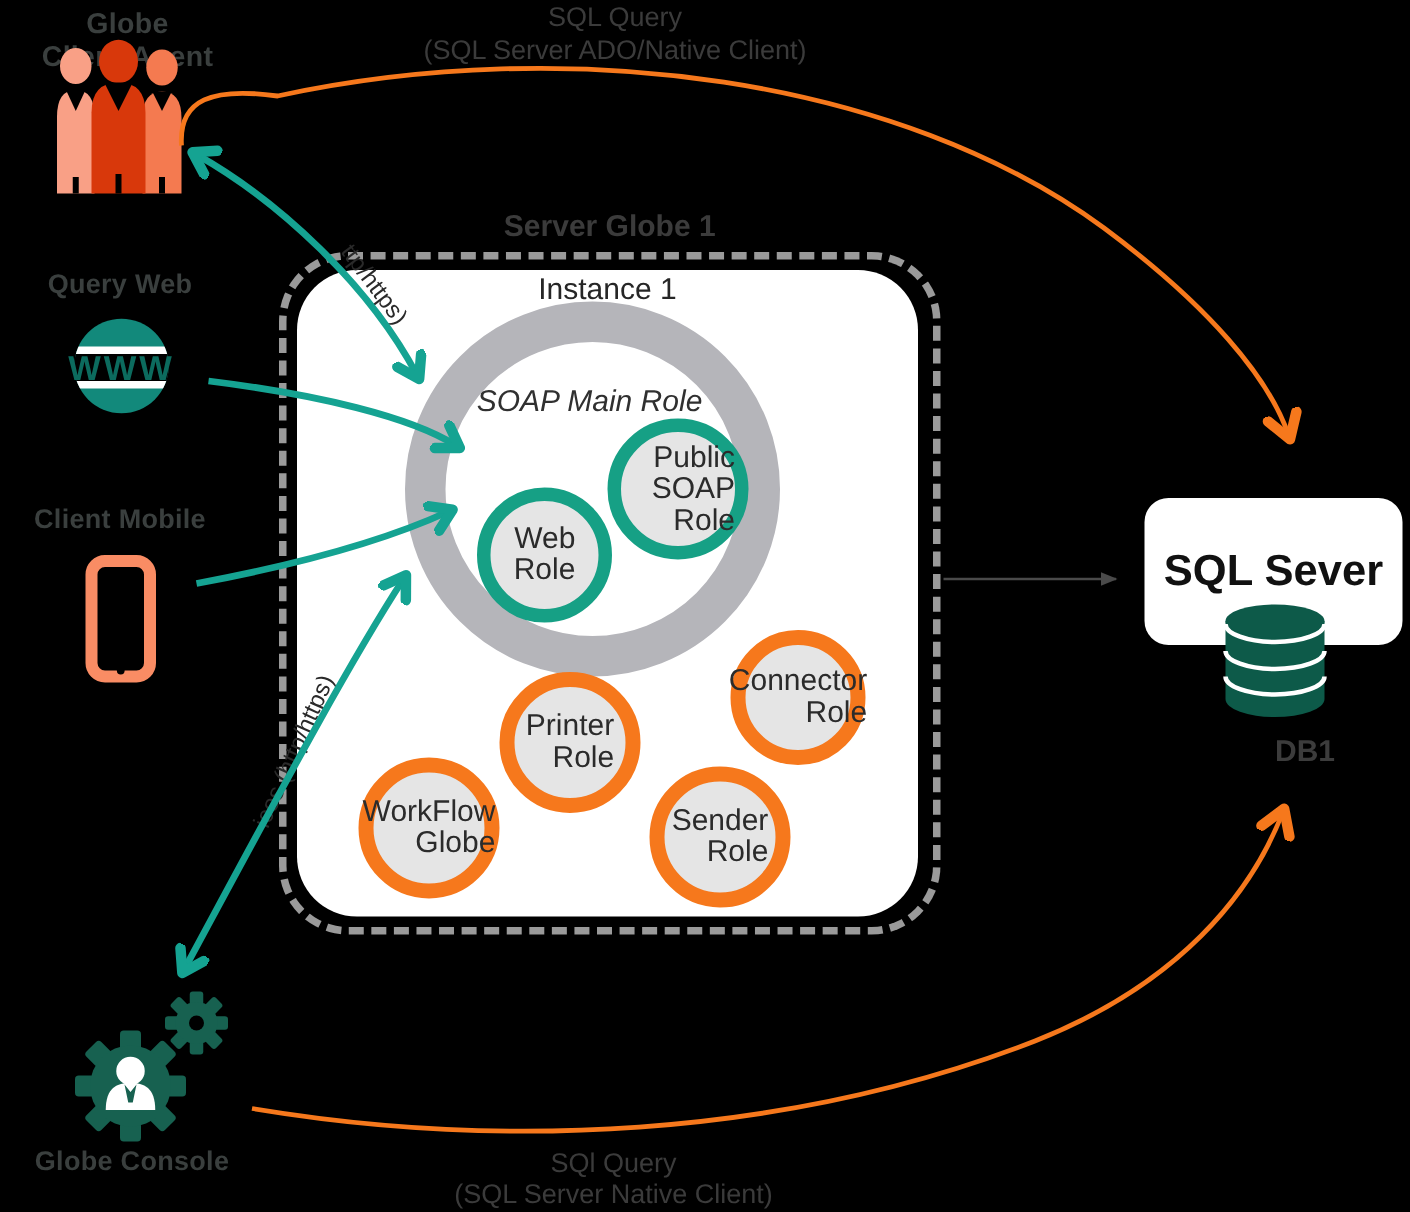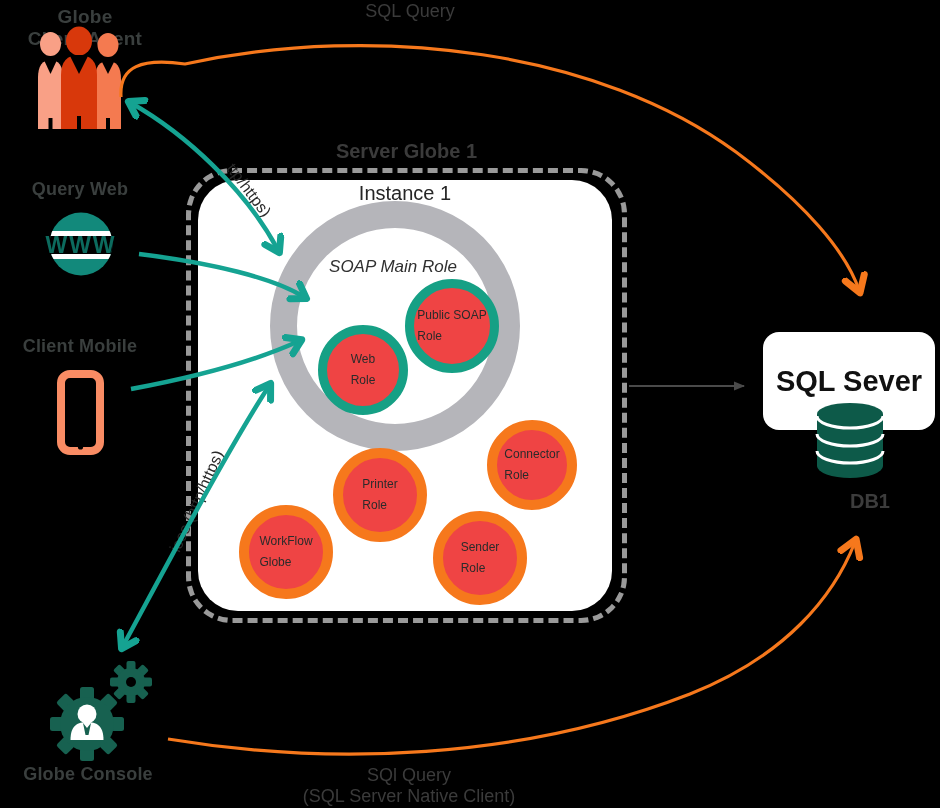--- a/index.html
+++ b/index.html
@@ -20,24 +20,24 @@
   #server-title{left:186px;top:140px;width:441px;font-size:20px;font-weight:bold;color:#3b3b3b;text-align:center;}
   #instance-box{
     left:198px;top:180px;width:414px;height:431px;background:#ffffff;border-radius:40px;
   }
   #instance-title{left:198px;top:182px;width:414px;text-align:center;font-size:20px;color:#262626;}
   
   #soap-ring{
     left:270px;top:201px;width:196px;height:196px;border:27px solid #b5b5ba;border-radius:50%;
     background:transparent;
   }
-  #soap-ring-label{left:293px;top:257px;width:200px;text-align:center;font-style:italic;font-size:17px;color:#303030;}
+  #soap-ring-label{left:293px;top:257px;width:200px;text-align:center;font-style:italic;font-size:20px;color:#303030;}
   .role{
     border-radius:50%;display:flex;align-items:center;justify-content:center;
-    text-align:left;font-size:12px;line-height:21px;color:#2b2b2b;white-space:pre-line;background:#ef4444;
+    text-align:right;font-size:20px;line-height:21px;color:#2b2b2b;white-space:pre-line;background:#e5e5e5;
   }
   .role.teal{border:9px solid #16a085;}
   .role.orange{border:10px solid #f6781c;}
   #role-web{left:318px;top:325px;width:72px;height:72px;}
   #role-public{left:405px;top:279px;width:76px;height:76px;}
   #role-printer{left:333px;top:448px;width:74px;height:74px;}
   #role-connector{left:487px;top:420px;width:70px;height:70px;}
   #role-workflow{left:239px;top:505px;width:74px;height:74px;}
   #role-sender{left:433px;top:511px;width:74px;height:74px;}
   
@@ -92,20 +92,21 @@
 
   <div id="sql-box" class="abs">SQL Sever</div>
   <div id="db-label" class="abs">DB1</div>
 
   <div id="lbl-agent" class="abs caption">Globe Client/Agent</div>
   <div id="lbl-web" class="abs caption">Query Web</div>
   <div id="lbl-mobile" class="abs caption">Client Mobile</div>
   <div id="lbl-console" class="abs caption">Globe Console</div>
 
   <div id="top-query-1" class="abs conn-label">SQL Query</div>
+  <div id="top-query-2" class="abs conn-label">(SQL Server ADO/Native Client)</div>
   <div id="bottom-query-1" class="abs conn-label">SQl Query</div>
   <div id="bottom-query-2" class="abs conn-label">(SQL Server Native Client)</div>
   <div id="agent-protocol" class="abs">ttp/https)</div>
   <div id="console-protocol" class="abs">ices (http/https)</div>
 
   <svg id="overlay" class="abs" width="940" height="808" viewBox="0 0 940 808">
     <defs>
       <marker id="tealHead" markerUnits="userSpaceOnUse" markerWidth="26" markerHeight="26" refX="14" refY="12" orient="auto-start-reverse">
         <path d="M 3 3 L 17 12 L 3 21" fill="none" stroke="#15a392" stroke-width="7" stroke-linecap="round" stroke-linejoin="round"></path>
       </marker>

